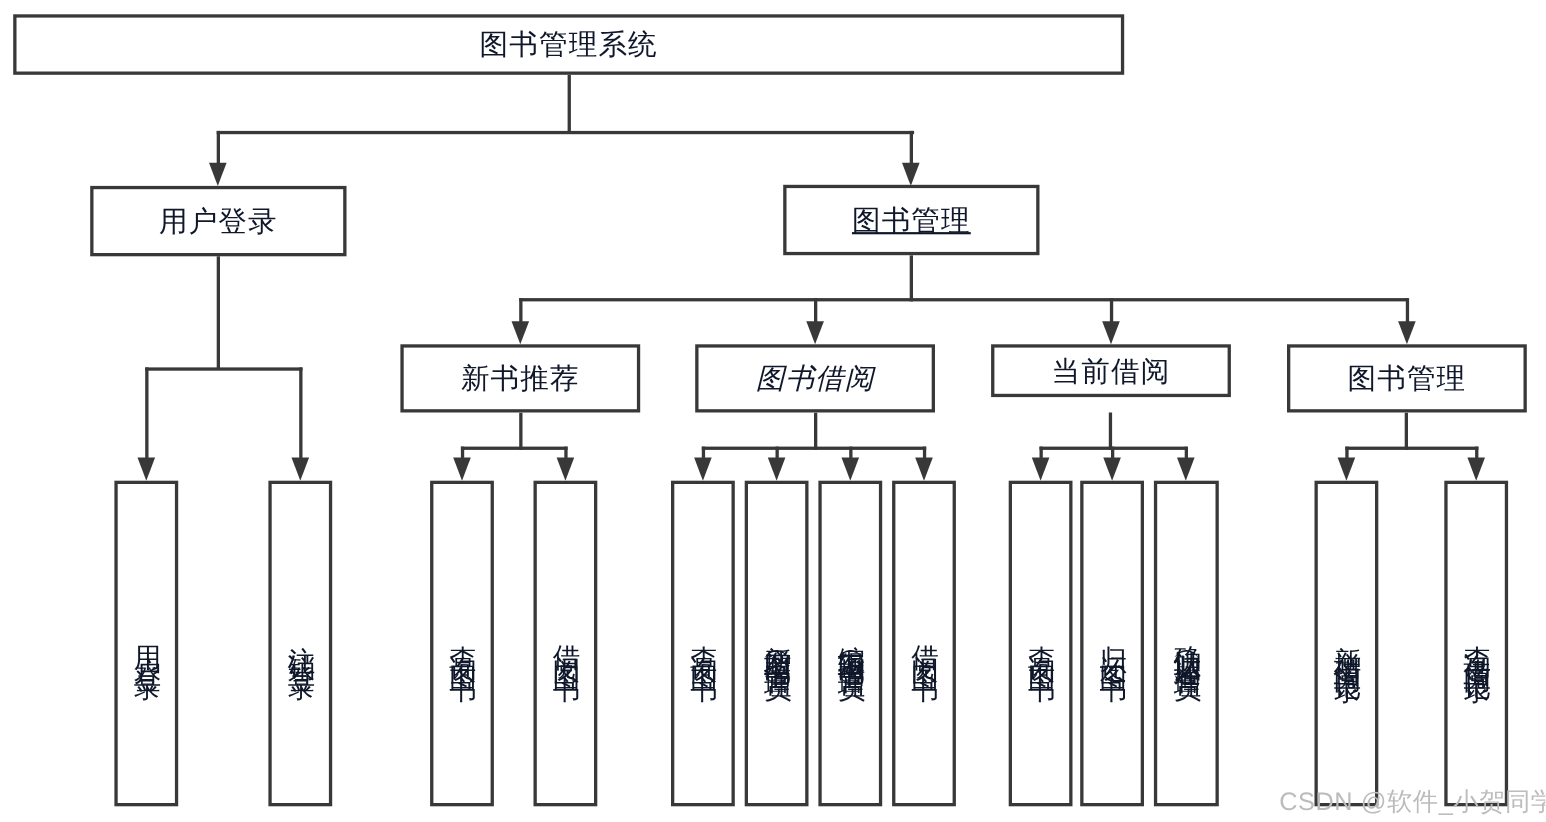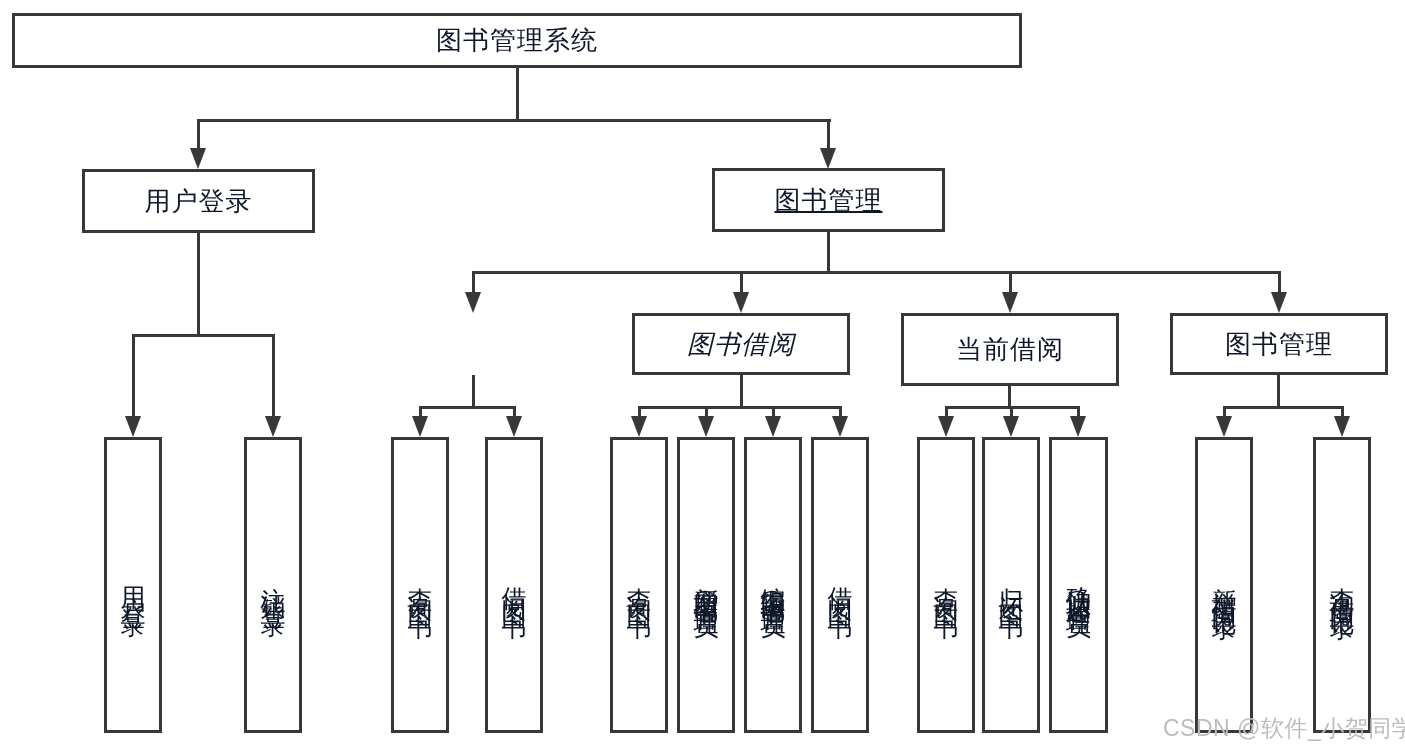--- a/index.html
+++ b/index.html
@@ -81,22 +81,23 @@
   <div class="hline" style="left:472px;top:271px;width:808px;"></div>
   <div class="vline" style="left:472px;top:271px;height:25px;"></div>
   <div class="arrow" style="left:465px;top:292px;"></div>
   <div class="vline" style="left:740px;top:271px;height:25px;"></div>
   <div class="arrow" style="left:733px;top:292px;"></div>
   <div class="vline" style="left:1009px;top:271px;height:25px;"></div>
   <div class="arrow" style="left:1002px;top:292px;"></div>
   <div class="vline" style="left:1278px;top:271px;height:25px;"></div>
   <div class="arrow" style="left:1271px;top:292px;"></div>
 
+  <div class="box" style="left:364px;top:313px;width:218px;height:62px;">新书推荐</div>
   <div class="box" style="left:632px;top:313px;width:218px;height:62px;font-style:italic;">图书借阅</div>
-  <div class="box" style="left:901px;top:313px;width:218px;height:73px;">当前借阅</div>
+  <div class="box" style="left:901px;top:313px;width:218px;height:48px;">当前借阅</div>
   <div class="box" style="left:1170px;top:313px;width:218px;height:62px;">图书管理</div>
 
   <div class="vline" style="left:472px;top:375px;height:34px;"></div>
   <div class="hline" style="left:419px;top:406px;width:97px;"></div>
   <div class="vline" style="left:419px;top:406px;height:13px;"></div>
   <div class="arrow" style="left:412px;top:416px;"></div>
   <div class="vline" style="left:513px;top:406px;height:13px;"></div>
   <div class="arrow" style="left:506px;top:416px;"></div>
 
   <div class="vline" style="left:740px;top:375px;height:34px;"></div>

